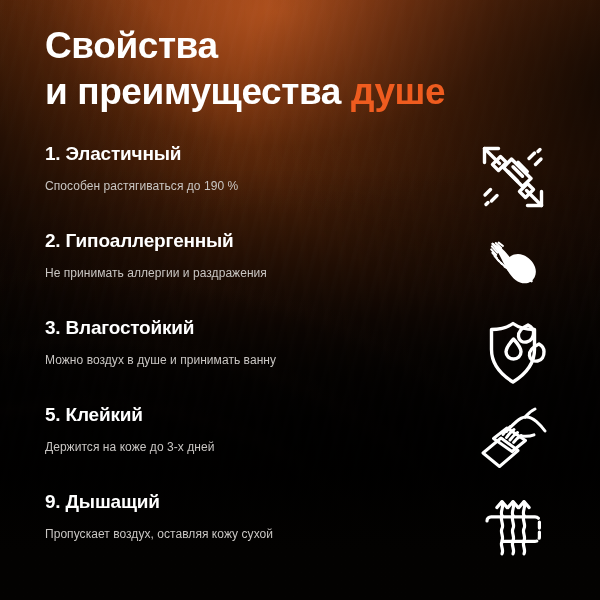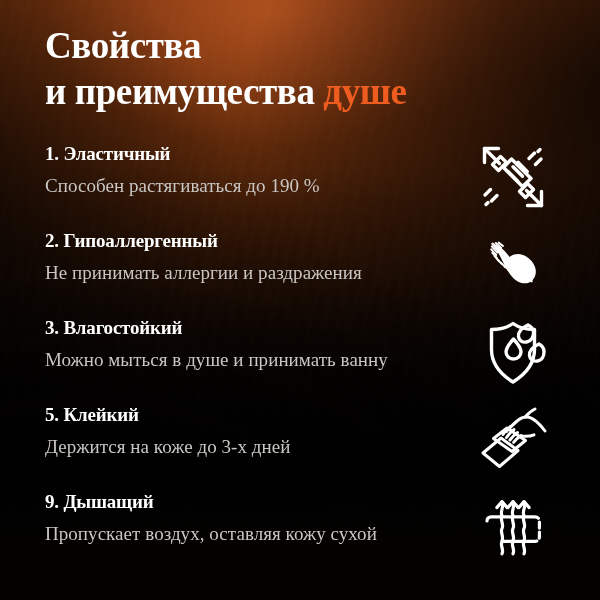--- a/index.html
+++ b/index.html
@@ -6,21 +6,21 @@
     margin: 0;
     padding: 0;
     background: #000;
   }
   #poster {
     position: relative;
     width: 600px;
     height: 600px;
     overflow: hidden;
     background-color: #404040;
-    font-family: Liberation Serif, serif;
+    font-family: Liberation Sans, sans-serif;
     -webkit-font-smoothing: antialiased;
   }
   
   .bg-layer {
     position: absolute;
     inset: 0;
     pointer-events: none;
   }
   .bg-base {
     background:
@@ -136,21 +136,21 @@
     color: #ffffff;
     font-size: 19px;
     font-weight: bold;
     line-height: 30px;
     letter-spacing: -0.2px;
     white-space: nowrap;
   }
   .feature-sub {
     margin-top: 6px;
     color: #c9c6c3;
-    font-size: 19px;
+    font-size: 12px;
     font-weight: normal;
     line-height: 22px;
     letter-spacing: 0.05px;
     white-space: nowrap;
   }
   .feature-icon {
     position: absolute;
     left: 472px;
     top: -2px;
     width: 82px;
@@ -256,21 +256,21 @@
             </g>
 
             <path stroke="#ffffff" stroke-width="2.4" stroke-linecap="round" d="M19.5 19.8 C27.0 28.5 35.0 39.0 43.5 47.0 C48.5 51.8 54.0 55.5 58.6 57.2"></path>
           </svg>
         </div>
       </div>
 
       <div class="feature-row">
         <div class="feature-text">
           <div class="feature-title">3. Влагостойкий</div>
-          <div class="feature-sub">Можно мыться в душе и принимать ванну</div>
+          <div class="feature-sub">Можно воздух в душе и принимать ванну</div>
         </div>
         <div class="feature-icon">
           <svg viewBox="0 0 80 80" fill="none" stroke="#ffffff" stroke-width="3.4" stroke-linecap="round" stroke-linejoin="round">
 
             <path d="M40.0 71.0
                      C54.5 62.0 61.5 51.5 61.5 38.5
                      L61.5 18.5
                      C52.0 18.5 45.5 16.5 40.0 12.5
                      C34.5 16.5 28.0 18.5 18.5 18.5
                      L18.5 38.5

